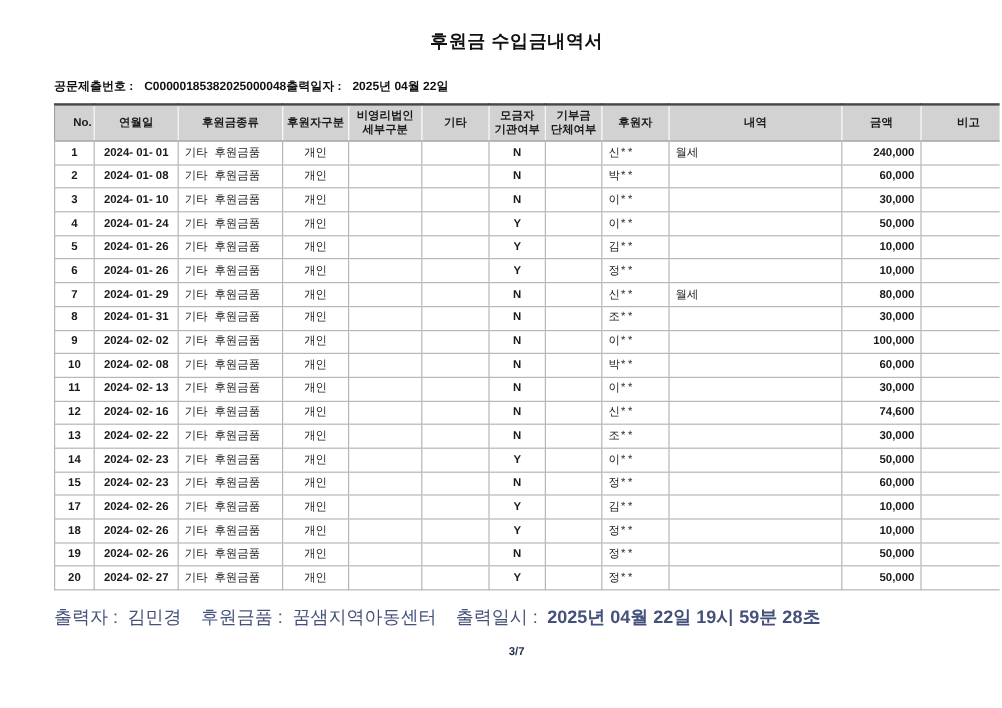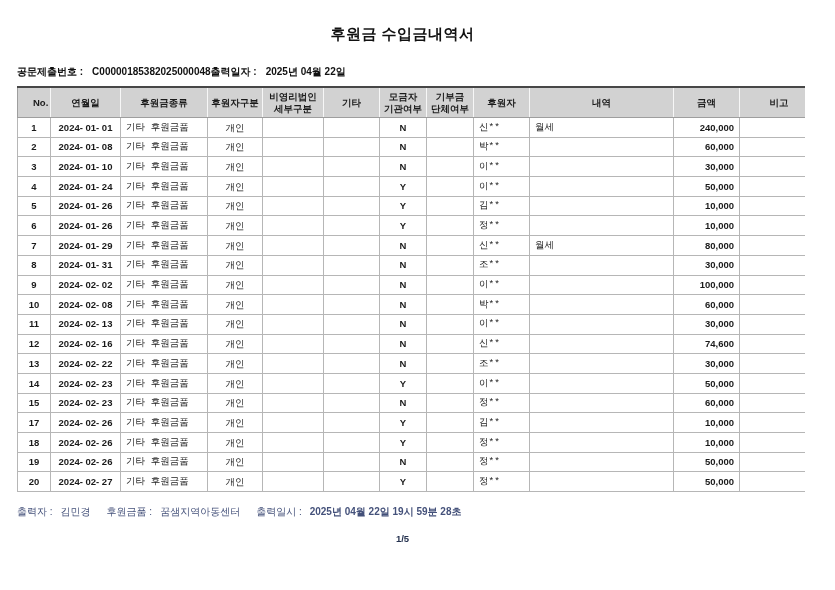--- a/index.html
+++ b/index.html
@@ -3,20 +3,21 @@
 <meta charset="utf-8">
 <style>
   html,body{margin:0;padding:0;background:#ffffff;}
   .page{
     position:relative;
     width:805px;height:590px;
     background:#ffffff;
     font-family:"Liberation Sans","DejaVu Sans",sans-serif;
     color:#1a1a1a;
     overflow:hidden;
+    margin-left:28px;
   }
   .title{
     margin:0;
     padding-top:25px;
     text-align:center;
     font-size:15px;
     font-weight:700;
     letter-spacing:0.5px;
     color:#111;
   }
@@ -62,21 +63,21 @@
     white-space:nowrap;
     line-height:1;
     vertical-align:middle;
   }
   .c-left{text-align:left;font-family:Liberation Mono, monospace;}
   .c-center{text-align:center;}
   .c-right{text-align:right;}
   .c-num{font-weight:600;font-family:"Liberation Sans","DejaVu Sans",sans-serif;}
   .footer{
     margin:13px 17px 0 17px;
-    font-size:10px;
+    font-size:15px;
     color:#44517a;
     display:flex;
     align-items:baseline;
   }
   .footer .lbl{margin-right:8px;}
   .footer .val{margin-right:16px;}
   .footer .val.strong{font-weight:700;}
   .pageno{
     margin-top:14px;
     text-align:center;
@@ -407,15 +408,15 @@
 
   <div class="footer">
     <span class="lbl">출력자 :</span>
     <span class="val">김민경</span>
     <span class="lbl">후원금품 :</span>
     <span class="val">꿈샘지역아동센터</span>
     <span class="lbl">출력일시 :</span>
     <span class="val strong">2025년 04월 22일 19시 59분 28초</span>
   </div>
 
-  <div class="pageno">1/5</div>
+  <div class="pageno">3/7</div>
 
 </div>
 
 </body></html>

